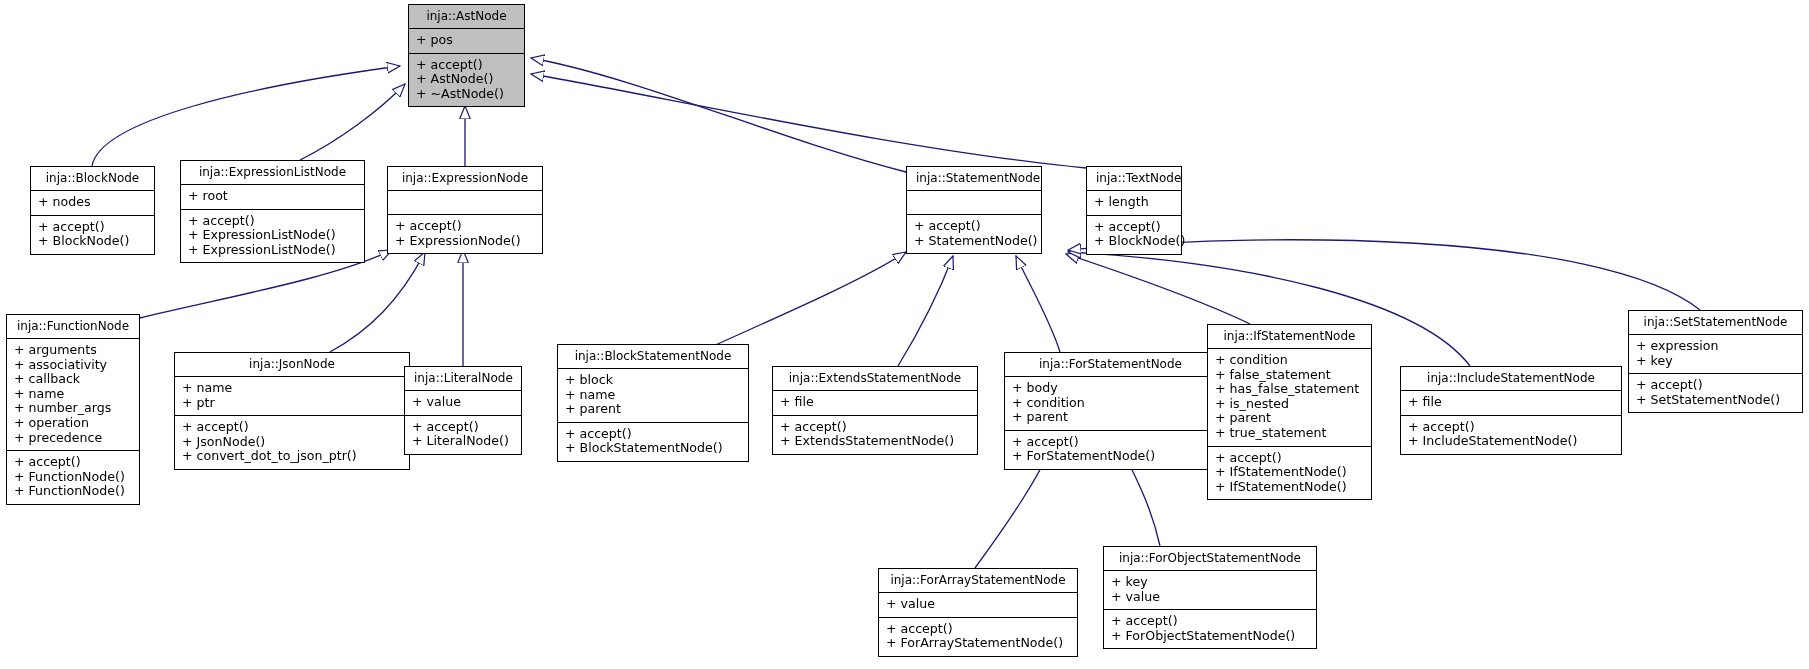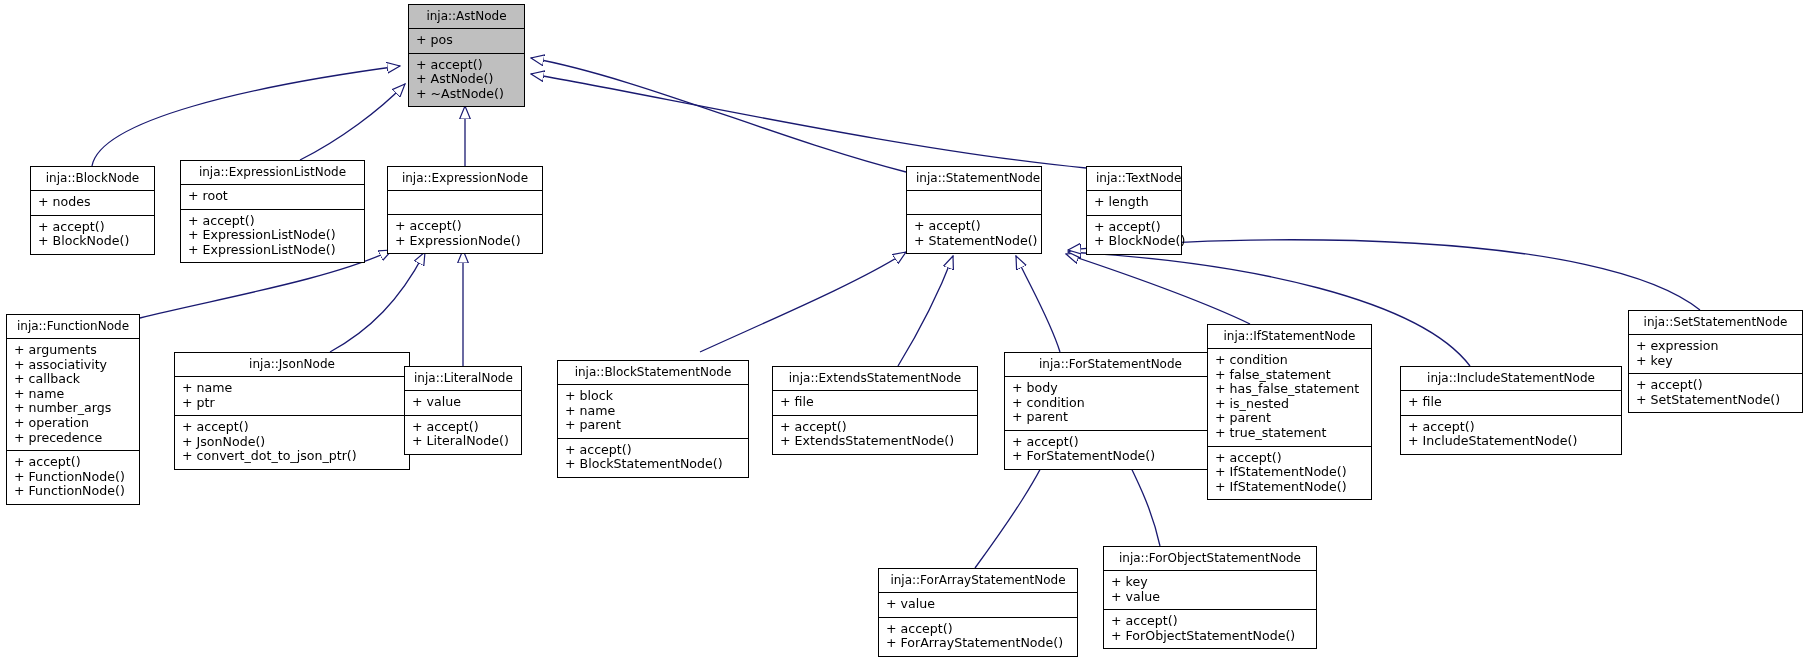--- a/index.html
+++ b/index.html
@@ -153,21 +153,21 @@
       <div class="uml" style="left: 404px; top: 366px; width: 118px;">
         <div class="hdr">inja::LiteralNode</div>
         <div class="sec">
           <div class="row">+ value</div>
         </div>
         <div class="sec">
           <div class="row">+ accept()</div>
           <div class="row">+ LiteralNode()</div>
         </div>
       </div>
-      <div class="uml" style="left: 557px; top: 360px; width: 192px;">
+      <div class="uml" style="left: 557px; top: 344px; width: 192px;">
         <div class="hdr">inja::BlockStatementNode</div>
         <div class="sec">
           <div class="row">+ block</div>
           <div class="row">+ name</div>
           <div class="row">+ parent</div>
         </div>
         <div class="sec">
           <div class="row">+ accept()</div>
           <div class="row">+ BlockStatementNode()</div>
         </div>

